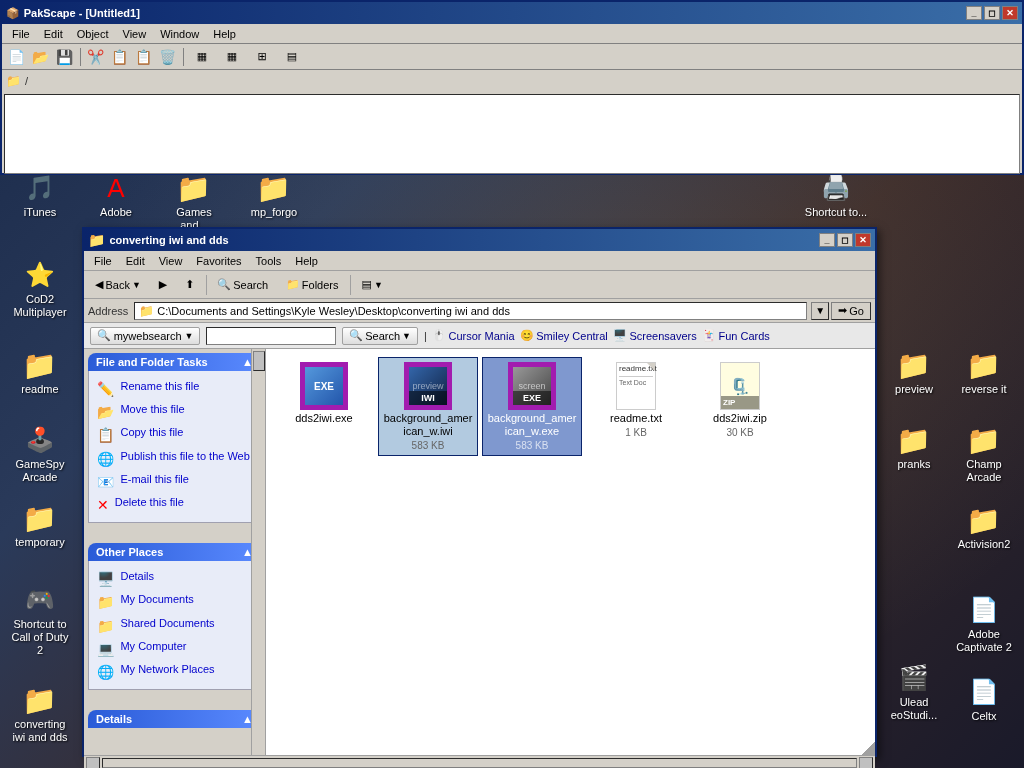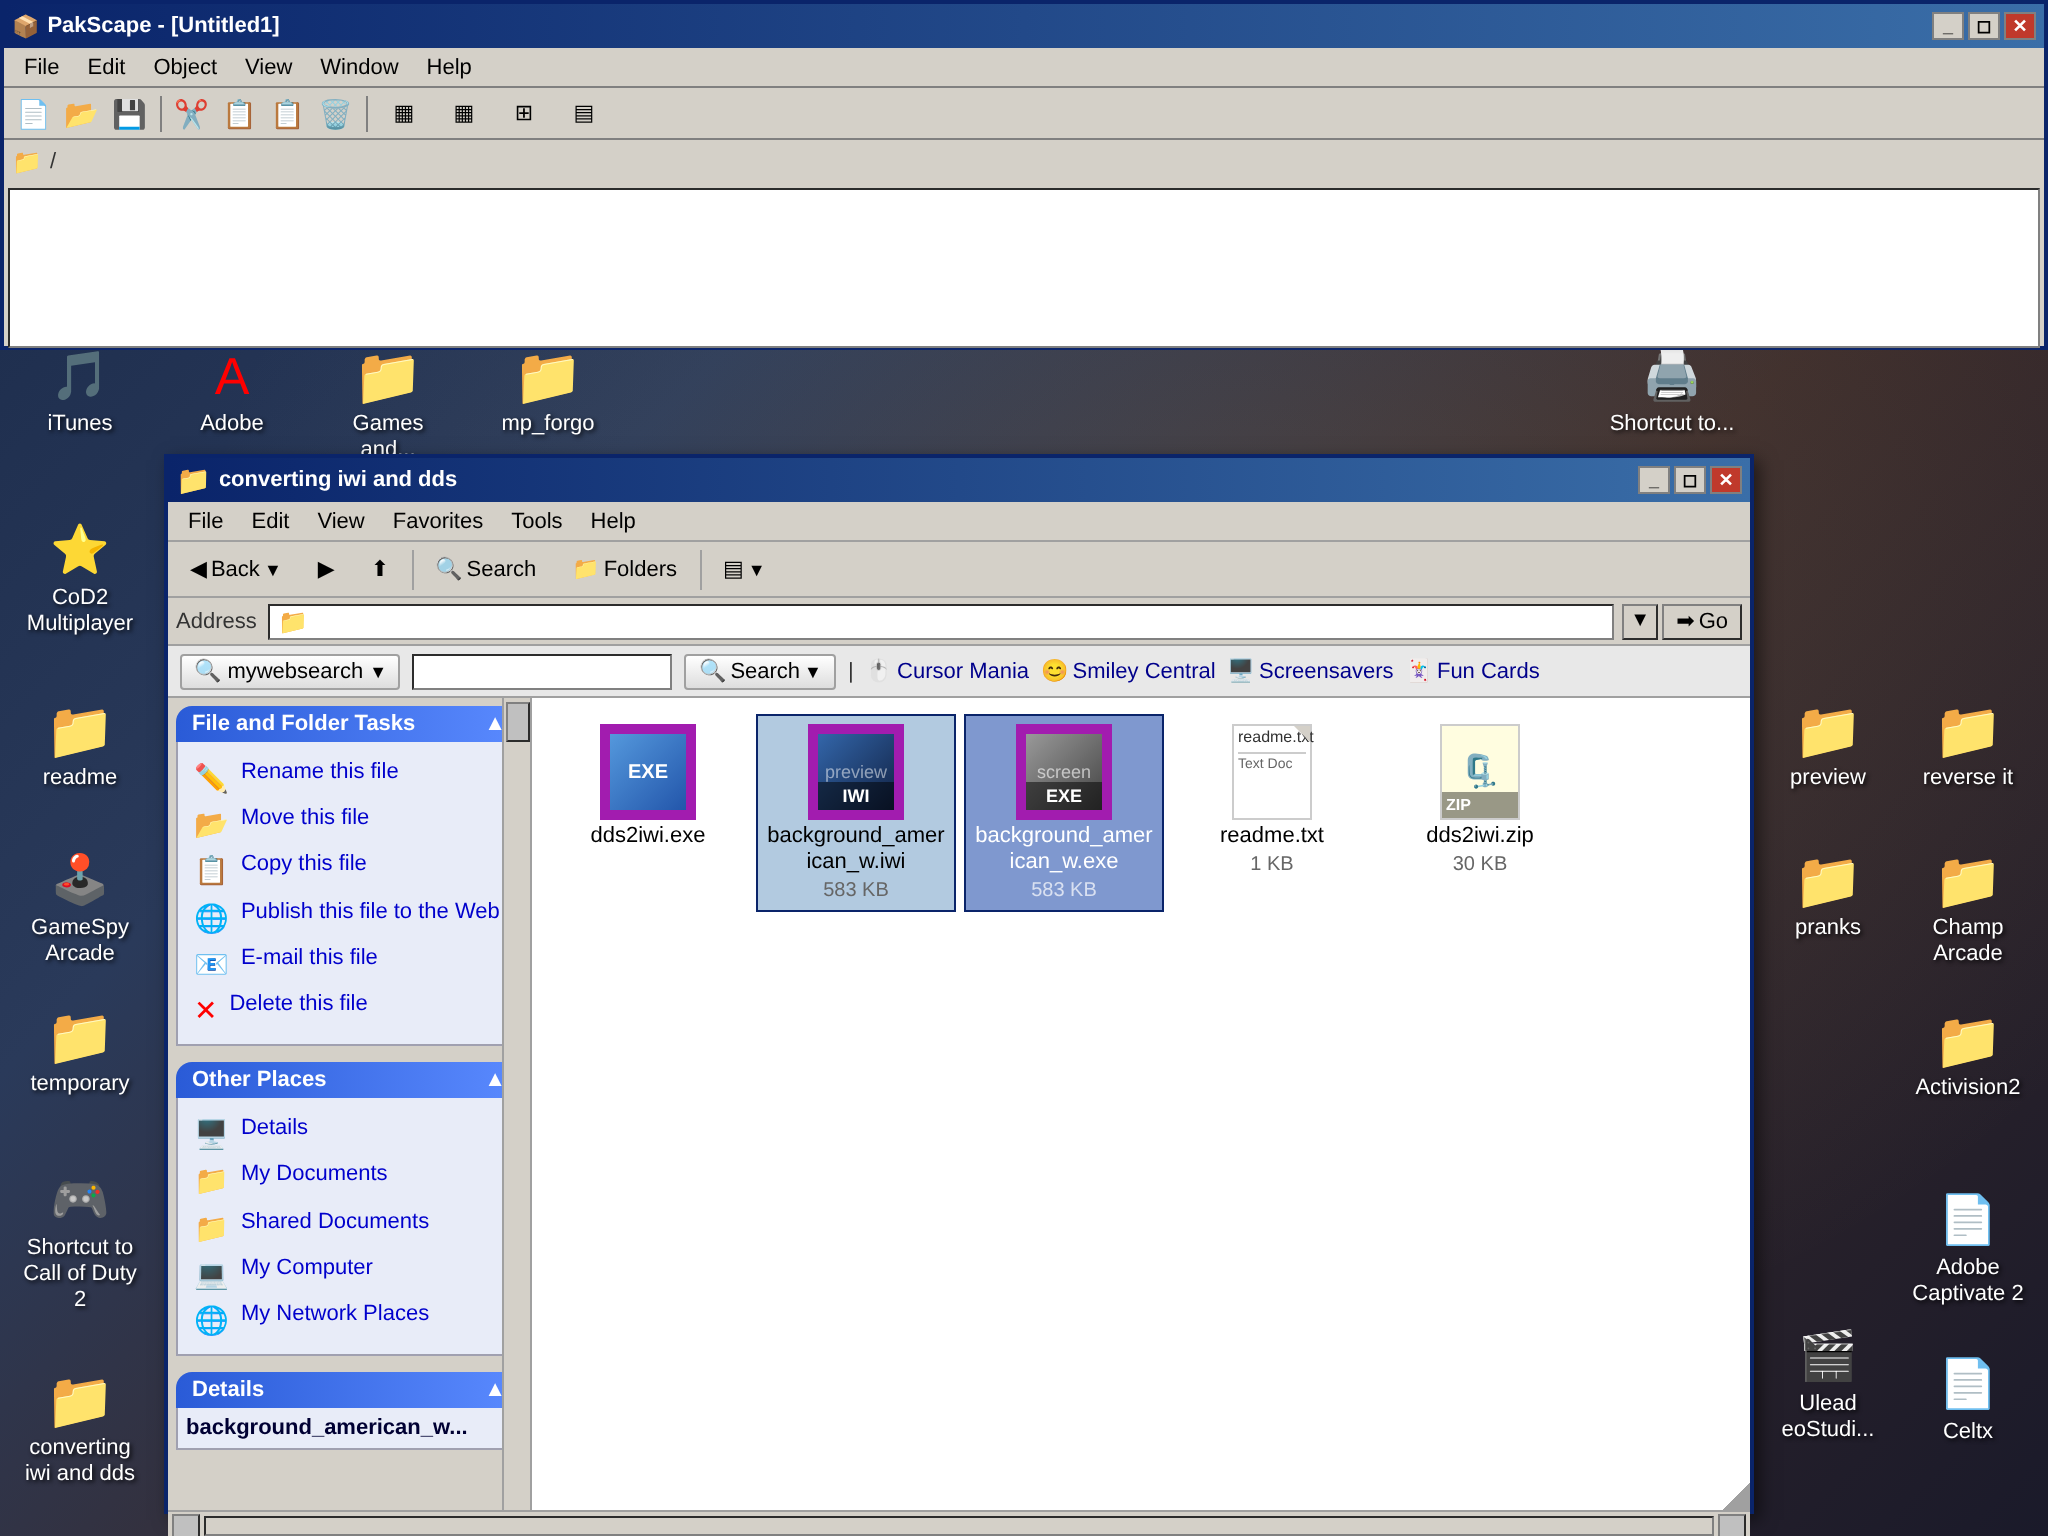--- a/index.html
+++ b/index.html
@@ -360,21 +360,22 @@
     .left-panel {
       width: 182px;
       min-width: 182px;
       background: #d4d0c8;
       border-right: 1px solid #a0a0a0;
       overflow-y: auto;
       padding: 4px;
     }
 
     .panel-section {
-      margin-bottom: 8px;
+      margin-bottom: 20px;
+      text-align: center;
     }
 
     .panel-header {
       background: linear-gradient(to right, #2a5bd7, #5a8aff);
       color: white;
       font-size: 11px;
       font-weight: bold;
       padding: 3px 8px;
       border-radius: 8px 8px 0 0;
       display: flex;
@@ -731,20 +732,21 @@
       <div class="nav-btn">
         <span>▤</span>
         <span style="font-size:9px;">▼</span>
       </div>
     </div>
 
     <div class="address-bar-row">
       <span class="address-label">Address</span>
       <div class="address-box">
         <span class="address-folder-icon">📁</span>
+        <span>C:\Documents and Settings\Kyle Wesley\Desktop\converting iwi and dds</span>
       </div>
       <div style="display:flex;align-items:center;gap:2px;">
         <div style="width:18px;height:18px;background:#d4d0c8;border:1px outset #808080;display:flex;align-items:center;justify-content:center;font-size:10px;cursor:pointer;">▼</div>
         <div class="go-btn">
           <span>➡</span>
           <span>Go</span>
         </div>
       </div>
     </div>
 
@@ -844,23 +846,20 @@
                 <span class="item-text">My Network Places</span>
               </div>
             </div>
           </div>
 
           <div class="panel-section details-section">
             <div class="panel-header">
               <span>Details</span>
               <span>▲</span>
             </div>
-            <div class="panel-body">
-              <div class="details-filename">background_american_w...</div>
-            </div>
           </div>
 
         </div>
 
         <div style="position:absolute;right:0;top:0;bottom:0;width:14px;background:#d4d0c8;border-left:1px solid #a0a0a0;">
           <div style="width:12px;height:20px;background:#c0c0c0;border:1px outset #808080;margin:2px auto;"></div>
         </div>
       </div>
 
       <div class="file-area">

